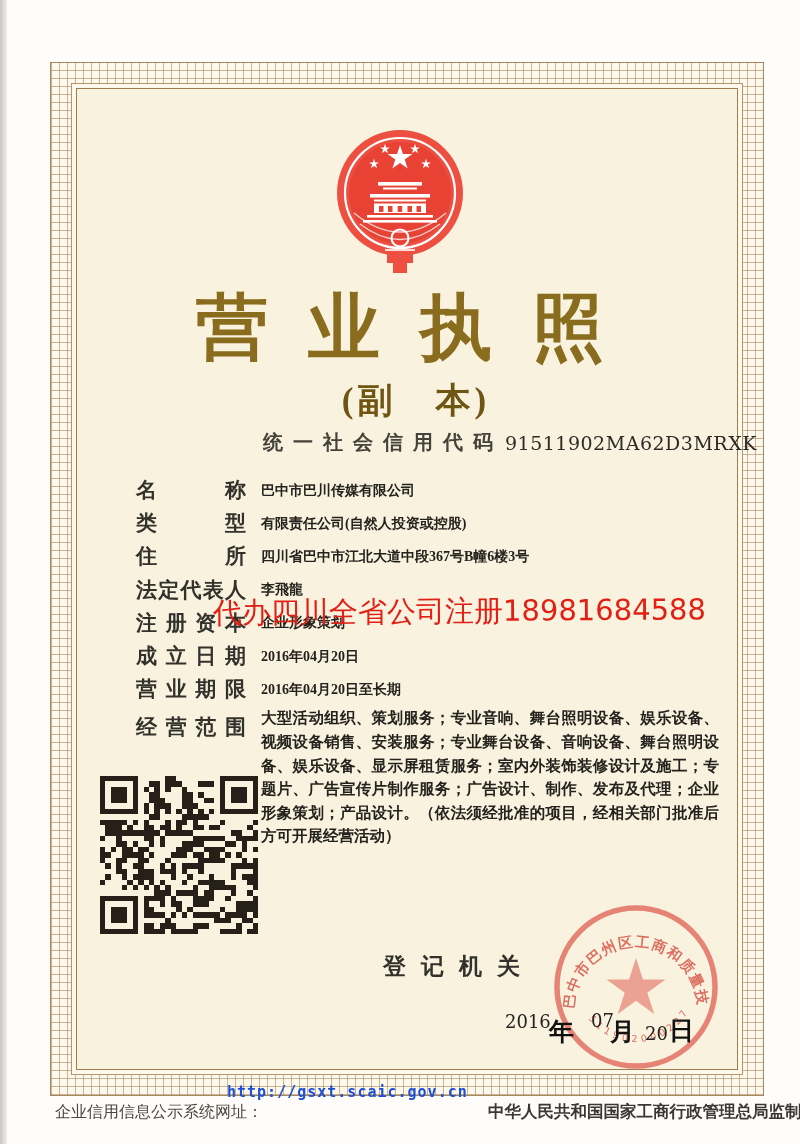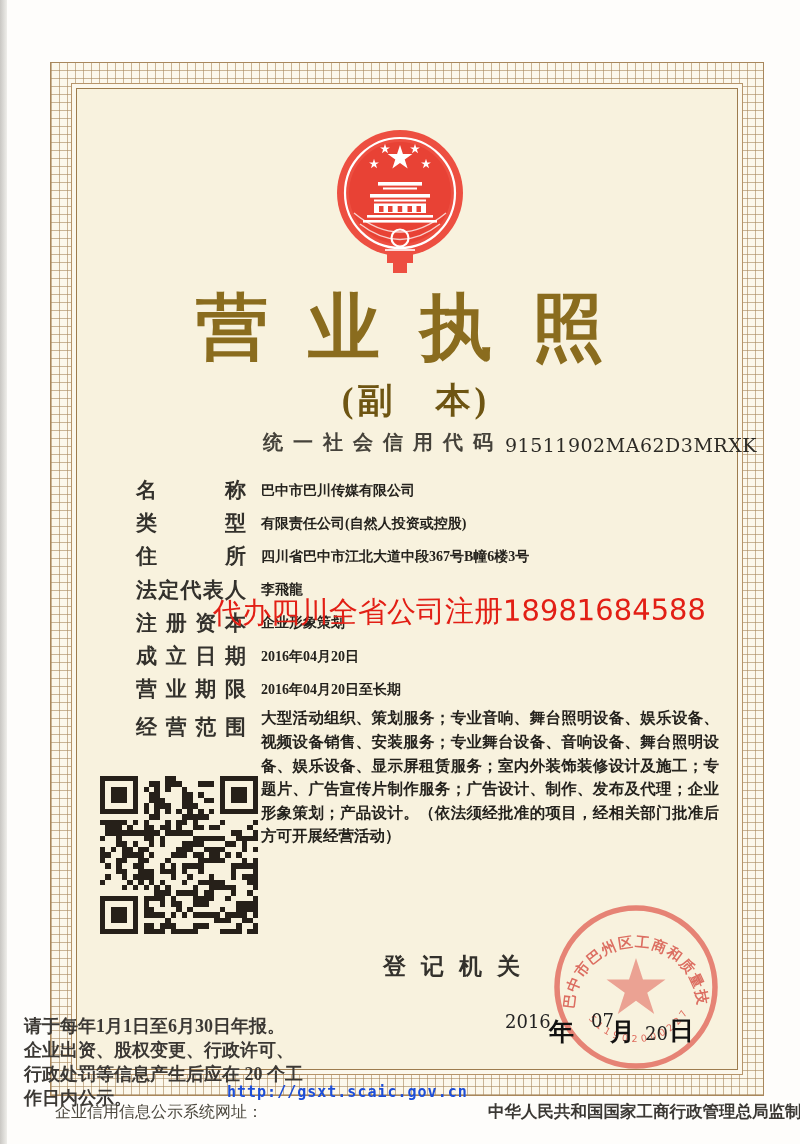--- a/index.html
+++ b/index.html
@@ -21,21 +21,21 @@
   .cert-panel{position:absolute;inset:25px;background:#f8f2de;
     border:1px solid #9d7c4e;
     box-shadow:0 0 0 4px #fcf8ec, 0 0 0 5px #b6946a;}
   
   .emblem{position:absolute;left:334px;top:127px;width:132px;height:150px;z-index:3;}
   .title{position:absolute;left:0;top:280px;width:800px;text-align:center;z-index:3;
     font-family:"DejaVu Sans",sans-serif;font-weight:900;font-size:72px;color:#8a6c1e;
     letter-spacing:40px;transform:translateX(20px);white-space:nowrap;}
   .subtitle{position:absolute;left:16px;top:377px;width:800px;text-align:center;z-index:3;
     font-weight:700;font-size:35px;color:#6e5512;letter-spacing:4px;}
-  .code-row{position:absolute;left:263px;top:429px;display:flex;align-items:flex-end;z-index:3;}
+  .code-row{position:absolute;left:263px;top:429px;display:flex;align-items:center;z-index:3;}
   .code-label{font-family:"DejaVu Sans",sans-serif;font-size:20px;font-weight:700;
     color:#45423a;letter-spacing:10px;}
   .code-value{font-family:"DejaVu Serif",serif;font-size:19px;color:#2c2a25;
     letter-spacing:.5px;margin-left:2px;white-space:nowrap;}
   
   .fields{position:absolute;left:136px;top:474px;width:590px;z-index:3;}
   .frow{display:flex;align-items:center;height:33.2px;}
   .frow.scope{align-items:flex-start;height:auto;}
   .flabel{width:110px;min-width:110px;font-family:"DejaVu Sans",sans-serif;
     font-size:21px;font-weight:700;color:#33312c;line-height:1.1;
@@ -513,22 +513,16 @@
     </svg>
   </div>
 
   <span class="d-num d-year">2016</span>
   <span class="d-unit d-yunit">年</span>
   <span class="d-num d-month">07</span>
   <span class="d-unit d-munit">月</span>
   <span class="d-num d-day">20</span>
   <span class="d-unit d-dunit">日</span>
 
-  <div class="notice">
-    <div>请于每年1月1日至6月30日年报。</div>
-    <div>企业出资、股权变更、行政许可、</div>
-    <div>行政处罚等信息产生后应在 20 个工</div>
-    <div>作日内公示。</div>
-  </div>
   <div class="site-label">企业信用信息公示系统网址：</div>
   <div class="site-url">http://gsxt.scaic.gov.cn</div>
   <div class="issuer">中华人民共和国国家工商行政管理总局监制</div>
 </div>
 
 </body></html>

